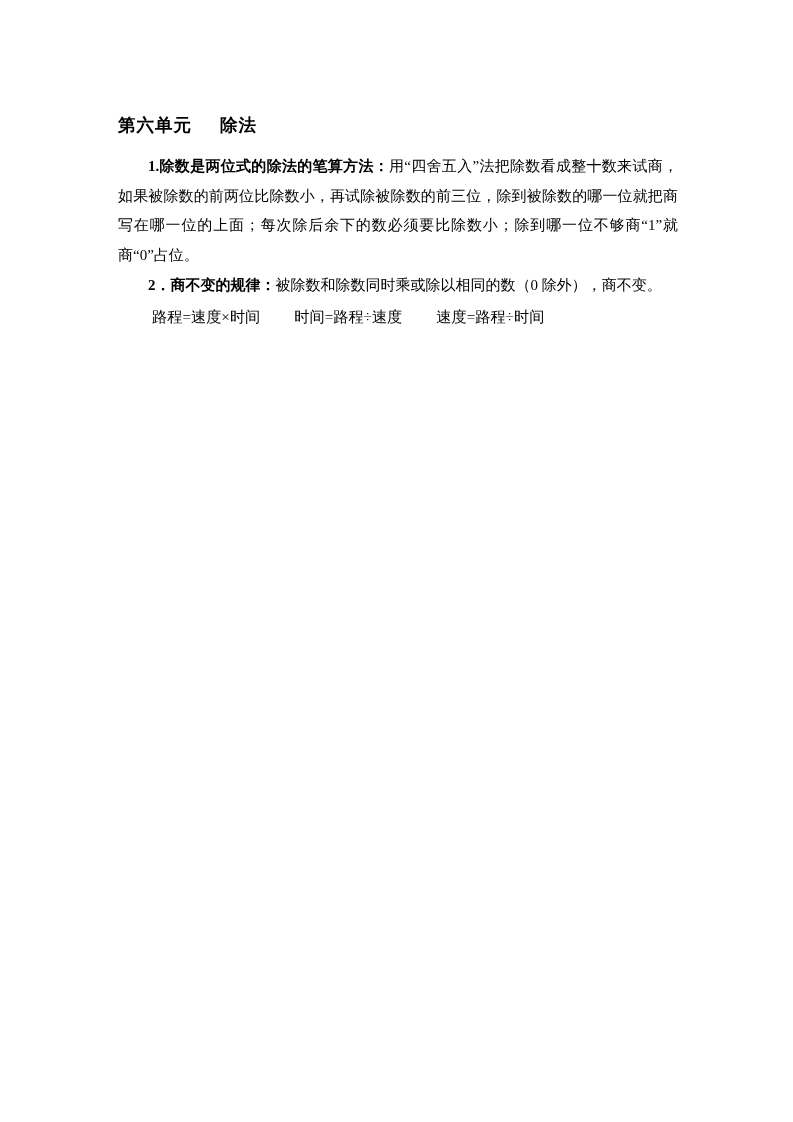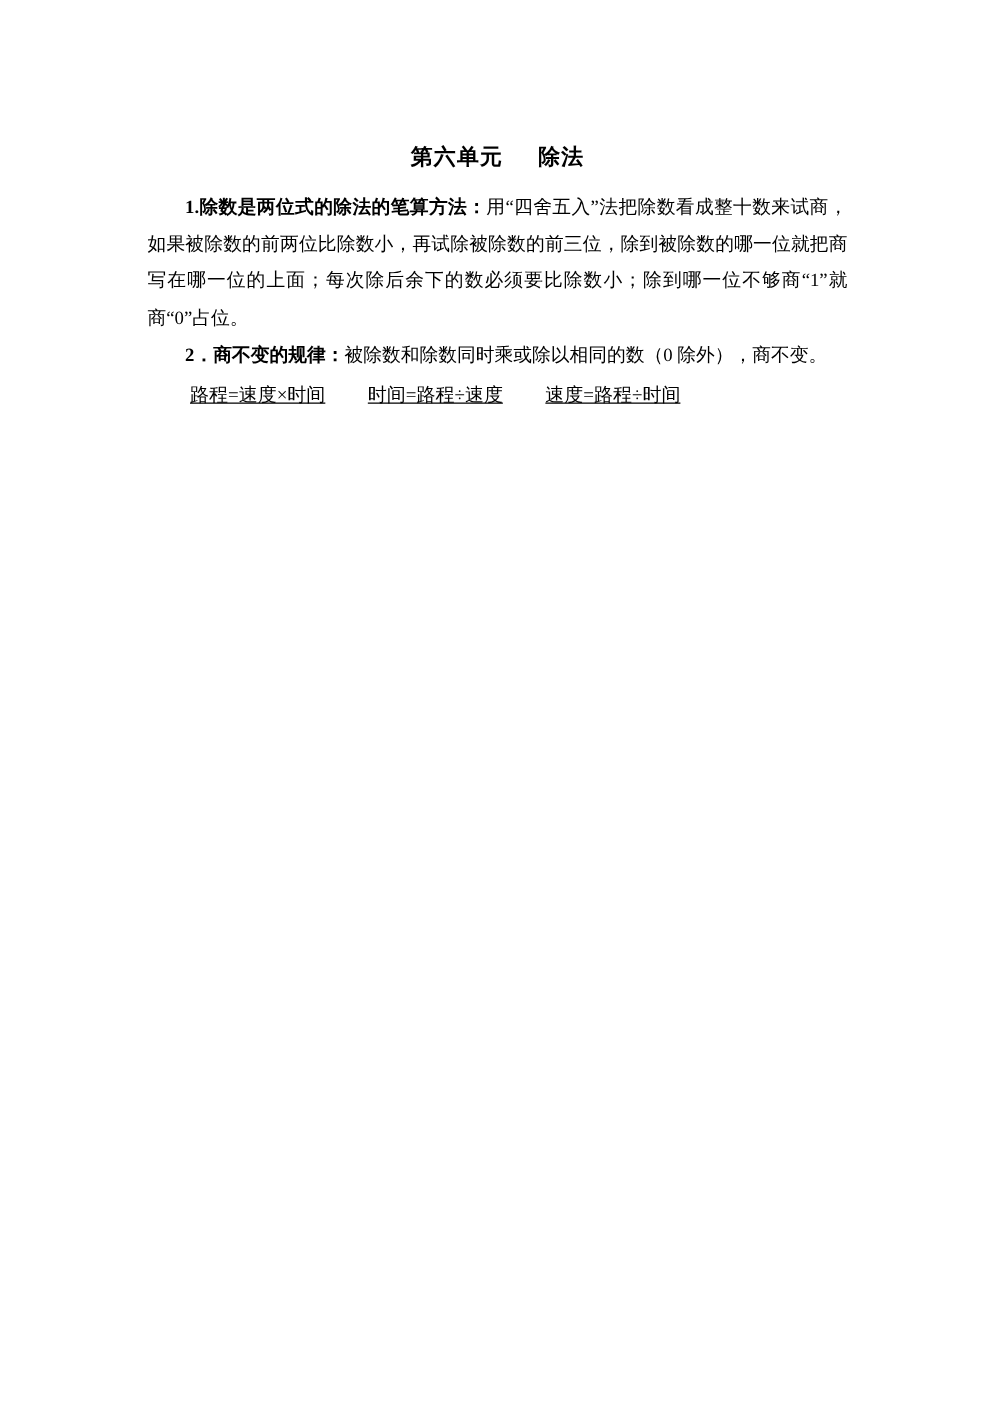--- a/index.html
+++ b/index.html
@@ -23,21 +23,20 @@
     height: 1122px;
     background: #ffffff;
   }
   .content {
     position: absolute;
     left: 118px;
     top: 112px;
     width: 560px;
   }
   .doc-title {
-    text-align: center;
     font-size: 17.5px;
     font-weight: bold;
     letter-spacing: 1px;
     margin: 0 0 14px 0;
     line-height: 1.5;
   }
   .doc-title .gap {
     display: inline-block;
     width: 28px;
   }
@@ -51,21 +50,20 @@
   }
   .bold {
     font-weight: bold;
   }
   .formula-row {
     font-size: 15.2px;
     line-height: 1.97;
     margin: 0;
     padding-left: 34px;
     white-space: pre;
-    text-decoration: underline;
   }
   .formula-row .sp {
     display: inline-block;
     width: 30px;
   }
   .formula-row .sp-wide {
     display: inline-block;
     width: 34px;
   }
 </style>

